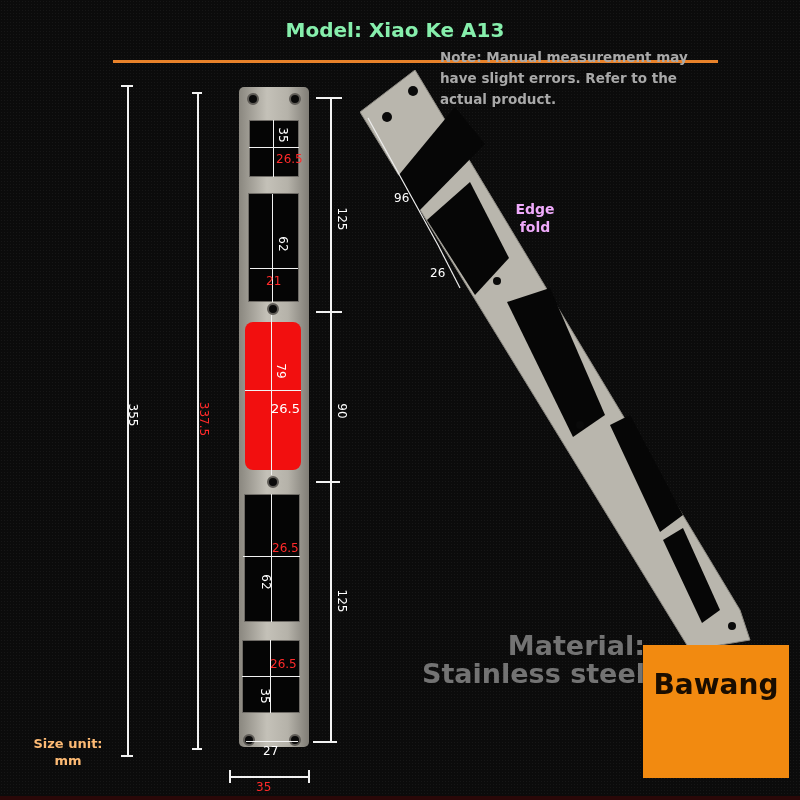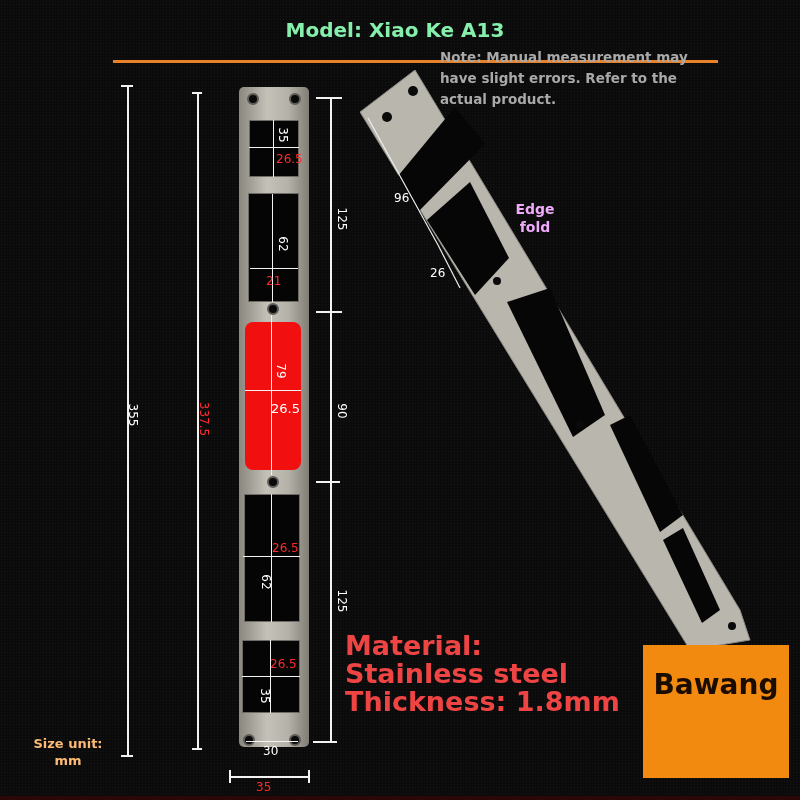--- a/index.html
+++ b/index.html
@@ -19,21 +19,21 @@
   .unit { left:18px; top:735px; width:100px; text-align:center; font-size:13px; font-weight:bold; color:#fdba74; line-height:17px; }
   .vline { background:#f2f2f2; width:1.5px; }
   .hline { background:#f2f2f2; height:1.5px; }
   .dim { font-size:12px; color:#ffffff; white-space:nowrap; transform-origin:center; }
   .rot { transform:rotate(90deg); }
   .red { color:#ff2a2a; }
   .plate { left:239px; top:87px; width:70px; height:660px; background:linear-gradient(90deg,#8a877f 0%,#c4c1b8 40%,#b5b2a9 70%,#807d76 100%); border-radius:5px; }
   .hole { width:12px; height:12px; border-radius:50%; background:#0a0a0a; border:2px solid #5f5c57; box-sizing:border-box; }
   .cut { background:#050505; border:1px solid #6e6b66; box-sizing:border-box; }
   .redcut { left:245px; top:322px; width:56px; height:148px; background:#f20f0f; border-radius:8px; }
-  .material { left:345px; top:632px; width:300px; text-align:left; font-size:27px; font-weight:bold; color:#ef4444; line-height:28px; }
+  .material { left:345px; top:632px; width:300px; text-align:right; font-size:27px; font-weight:bold; color:#737373; line-height:28px; }
   .badge { left:643px; top:645px; width:146px; height:133px; background:#f28a10; color:#1a0d00; font-size:28px; font-weight:bold; text-align:center; line-height:35px; box-sizing:border-box; padding-top:22px; }
   .edge { left:505px; top:200px; width:60px; text-align:center; font-size:14px; font-weight:bold; color:#f0abfc; line-height:18px; }
   .bottom-band { left:0; top:796px; width:800px; height:4px; background:#2a0808; }
 </style>
 </head>
 <body>
 
 <div class="abs title"><span>Model: Xiao Ke A13</span></div>
 <div class="abs orange-rule"></div>
 <div class="abs note">Note: Manual measurement may have slight errors. Refer to the actual product.</div>
@@ -86,21 +86,21 @@
 <div class="abs dim rot" style="left:275px;top:128px;">35</div>
 <div class="abs dim red" style="left:276px;top:152px;">26.5</div>
 <div class="abs dim rot" style="left:275px;top:237px;">62</div>
 <div class="abs dim red" style="left:266px;top:274px;">21</div>
 <div class="abs dim rot" style="left:273px;top:364px;">79</div>
 <div class="abs dim" style="left:271px;top:401px;font-size:13px;">26.5</div>
 <div class="abs dim red" style="left:272px;top:541px;">26.5</div>
 <div class="abs dim rot" style="left:258px;top:575px;">62</div>
 <div class="abs dim red" style="left:270px;top:657px;">26.5</div>
 <div class="abs dim rot" style="left:257px;top:689px;">35</div>
-<div class="abs dim" style="left:263px;top:744px;">30</div>
+<div class="abs dim" style="left:263px;top:744px;">27</div>
 
 <div class="abs hline" style="left:229px;top:776px;width:80px;"></div>
 <div class="abs vline" style="left:229px;top:770px;height:13px;"></div>
 <div class="abs vline" style="left:308px;top:770px;height:13px;"></div>
 <div class="abs dim red" style="left:256px;top:780px;">35</div>
 
 <svg class="abs" style="left:360px;top:70px;" width="400" height="580">
   <polygon points="55,0 0,42 330,580 390,570 380,540" fill="#b9b6ad" stroke="#8c8982" stroke-width="1"></polygon>
   <circle cx="53" cy="21" r="5" fill="#0a0a0a"></circle>
   <circle cx="27" cy="47" r="5" fill="#0a0a0a"></circle>
@@ -115,21 +115,20 @@
   <line x1="8" y1="48" x2="78" y2="175" stroke="#eee" stroke-width="1.2"></line>
   <line x1="78" y1="175" x2="100" y2="218" stroke="#eee" stroke-width="1.2"></line>
 </svg>
 <div class="abs dim" style="left:394px;top:191px;">96</div>
 <div class="abs dim" style="left:430px;top:266px;">26</div>
 <div class="abs edge">Edge fold</div>
 
 <div class="abs material">
   <div>Material:</div>
   <div>Stainless steel</div>
-  <div>Thickness: 1.8mm</div>
 </div>
 
 <div class="abs badge">
   <div>Bawang</div>
 </div>
 
 <div class="abs unit">
   <div>Size unit:</div>
   <div>mm</div>
 </div>

